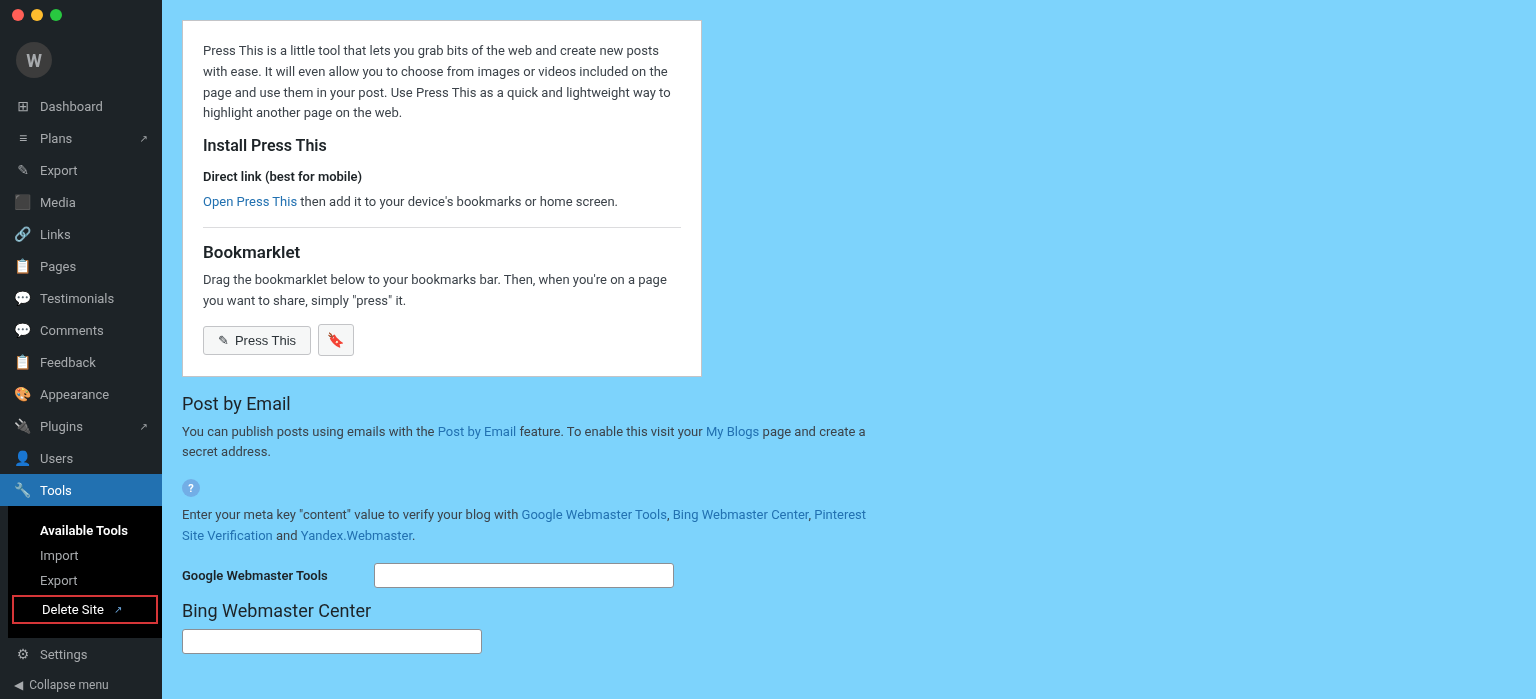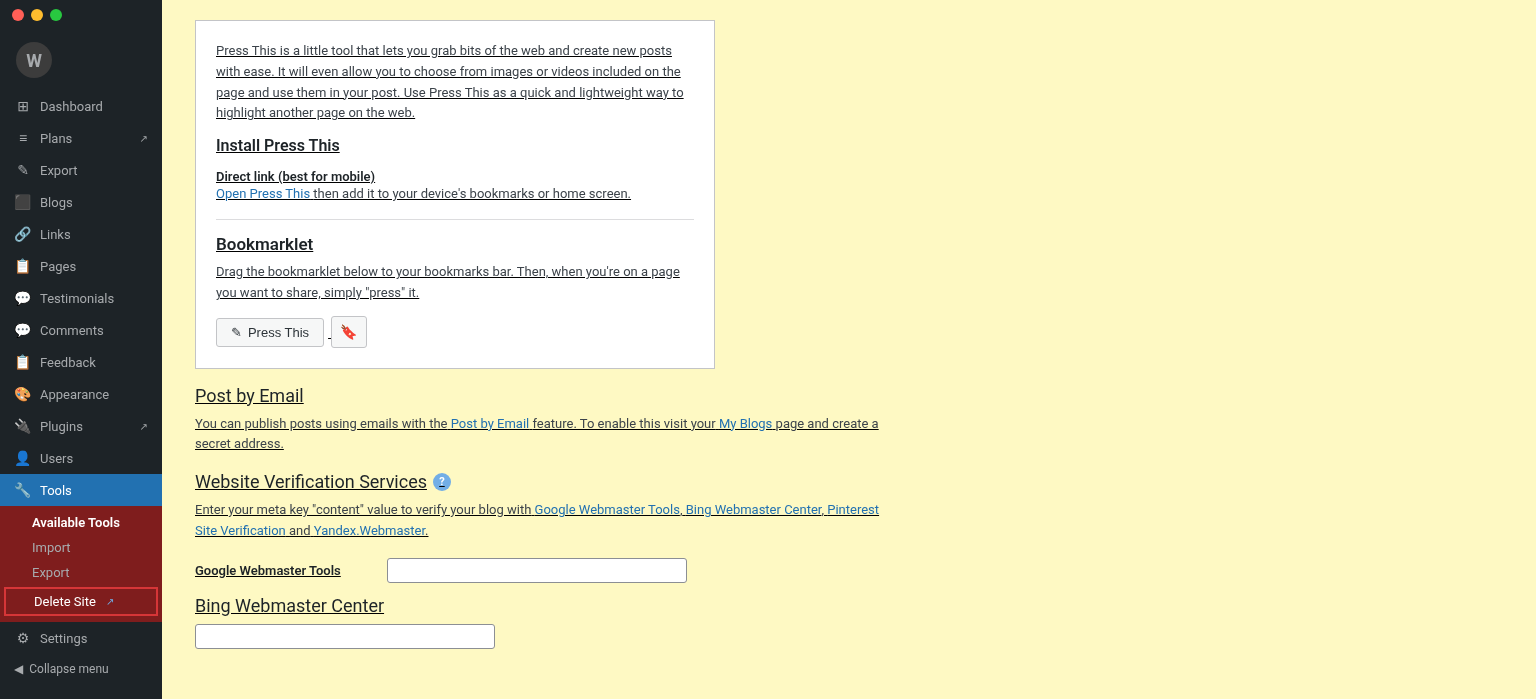--- a/index.html
+++ b/index.html
@@ -33,45 +33,45 @@
       gap: 8px;
       padding: 8px 14px;
       cursor: pointer;
       color: #a7aaad;
       font-size: 13px;
       position: relative;
     }
     .sidebar-item .icon { width: 18px; text-align: center; font-size: 14px; flex-shrink: 0; }
     .sidebar-item .ext-icon { margin-left: auto; font-size: 10px; }
     .sidebar-sub {
-      padding: 4px 0;
-      background: #7f1d1d;
+      padding: 12px 0;
+      background: #000000;
+      margin-left: 8px;
     }
     .sidebar-sub-item {
       padding: 5px 14px 5px 32px;
       cursor: pointer;
       color: #a7aaad;
       font-size: 13px;
       display: flex; align-items: center; gap: 6px;
     }
     .collapse-menu {
       padding: 8px 14px;
       color: #a7aaad;
       cursor: pointer;
       font-size: 12px;
       display: flex; align-items: center; gap: 6px;
     }
 
     
     .main-content {
       flex: 1;
       overflow-y: auto;
-      padding: 20px 20px 20px 33px;
-      background: #fef9c3;
-      text-decoration: underline;
+      padding: 20px 20px 20px 20px;
+      background: #7dd3fc;
     }
     .content-box {
       background: #fff;
       border: 1px solid #c3c4c7;
       padding: 20px;
       margin-bottom: 16px;
       max-width: 520px;
     }
     .content-box p {
       color: #3c434a;
@@ -82,21 +82,21 @@
     .content-box h3 {
       font-size: 16px;
       font-weight: 600;
       color: #1d2327;
       margin-bottom: 14px;
     }
     .section-title {
       font-size: 13px;
       font-weight: 600;
       color: #1d2327;
-      margin-bottom: 0;
+      margin-bottom: 8px;
     }
     .link { color: #2271b1; text-decoration: none; cursor: pointer; }
     .divider { border: none; border-top: 1px solid #dcdcde; margin: 14px 0; }
     .bookmarklet-label { font-size: 17px; font-weight: 600; color: #1d2327; margin-bottom: 8px; }
     .bookmarklet-desc { color: #3c434a; font-size: 13px; line-height: 1.6; margin-bottom: 10px; }
     .press-this-btn {
       display: inline-flex;
       align-items: center;
       gap: 6px;
       padding: 6px 14px;
@@ -285,21 +285,21 @@
       <span class="ext-icon">↗</span>
     </div>
 
     <div class="sidebar-item">
       <span class="icon">✎</span>
       <span>Export</span>
     </div>
 
     <div class="sidebar-item">
       <span class="icon">⬛</span>
-      <span>Blogs</span>
+      <span>Media</span>
     </div>
 
     <div class="sidebar-item">
       <span class="icon">🔗</span>
       <span>Links</span>
     </div>
 
     <div class="sidebar-item">
       <span class="icon">📋</span>
       <span>Pages</span>
@@ -408,21 +408,20 @@
         <span>You can publish posts using emails with the</span>
         <a class="link">Post by Email</a>
         <span>feature. To enable this visit your</span>
         <a class="link">My Blogs</a>
         <span>page and create a secret address.</span>
       </p>
     </div>
 
     <div class="verification-section">
       <div class="verification-heading">
-        <span>Website Verification Services</span>
         <span class="question-mark">?</span>
       </div>
       <p class="verification-text">
         <span>Enter your meta key "content" value to verify your blog with</span>
         <a class="link">Google Webmaster Tools</a><span>,</span>
         <a class="link">Bing Webmaster Center</a><span>,</span>
         <a class="link">Pinterest Site Verification</a>
         <span>and</span>
         <a class="link">Yandex.Webmaster</a><span>.</span>
       </p>

